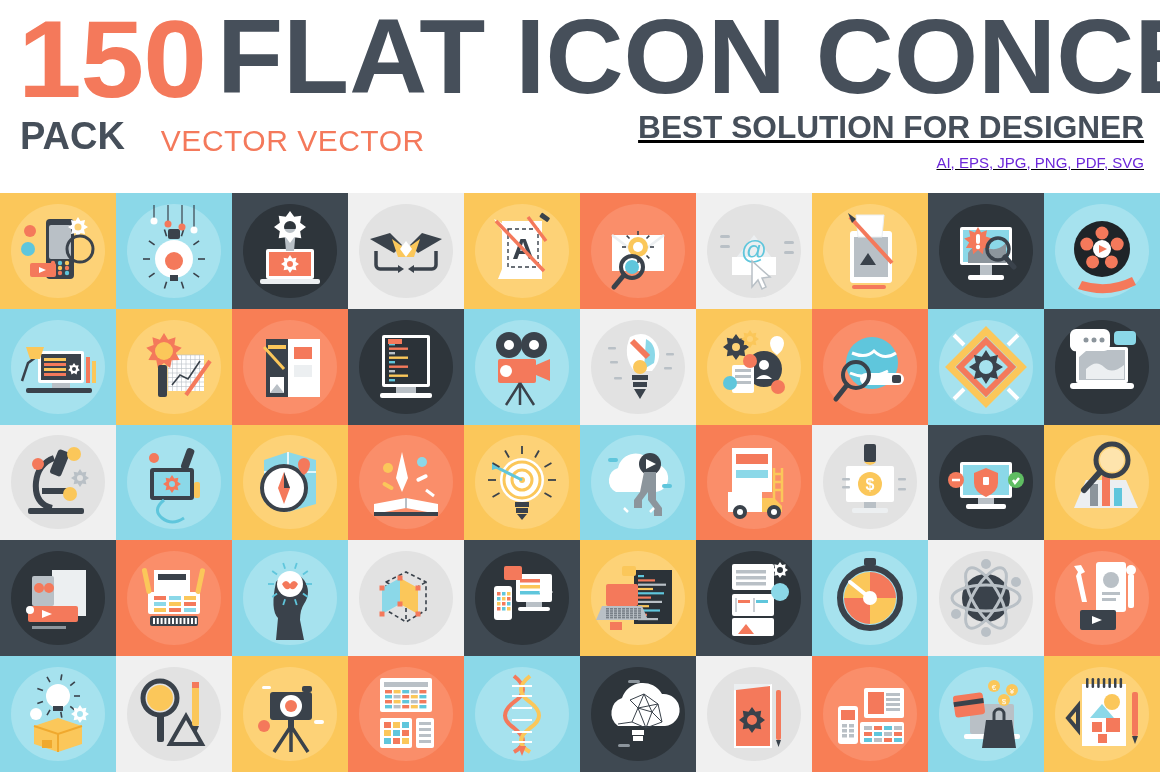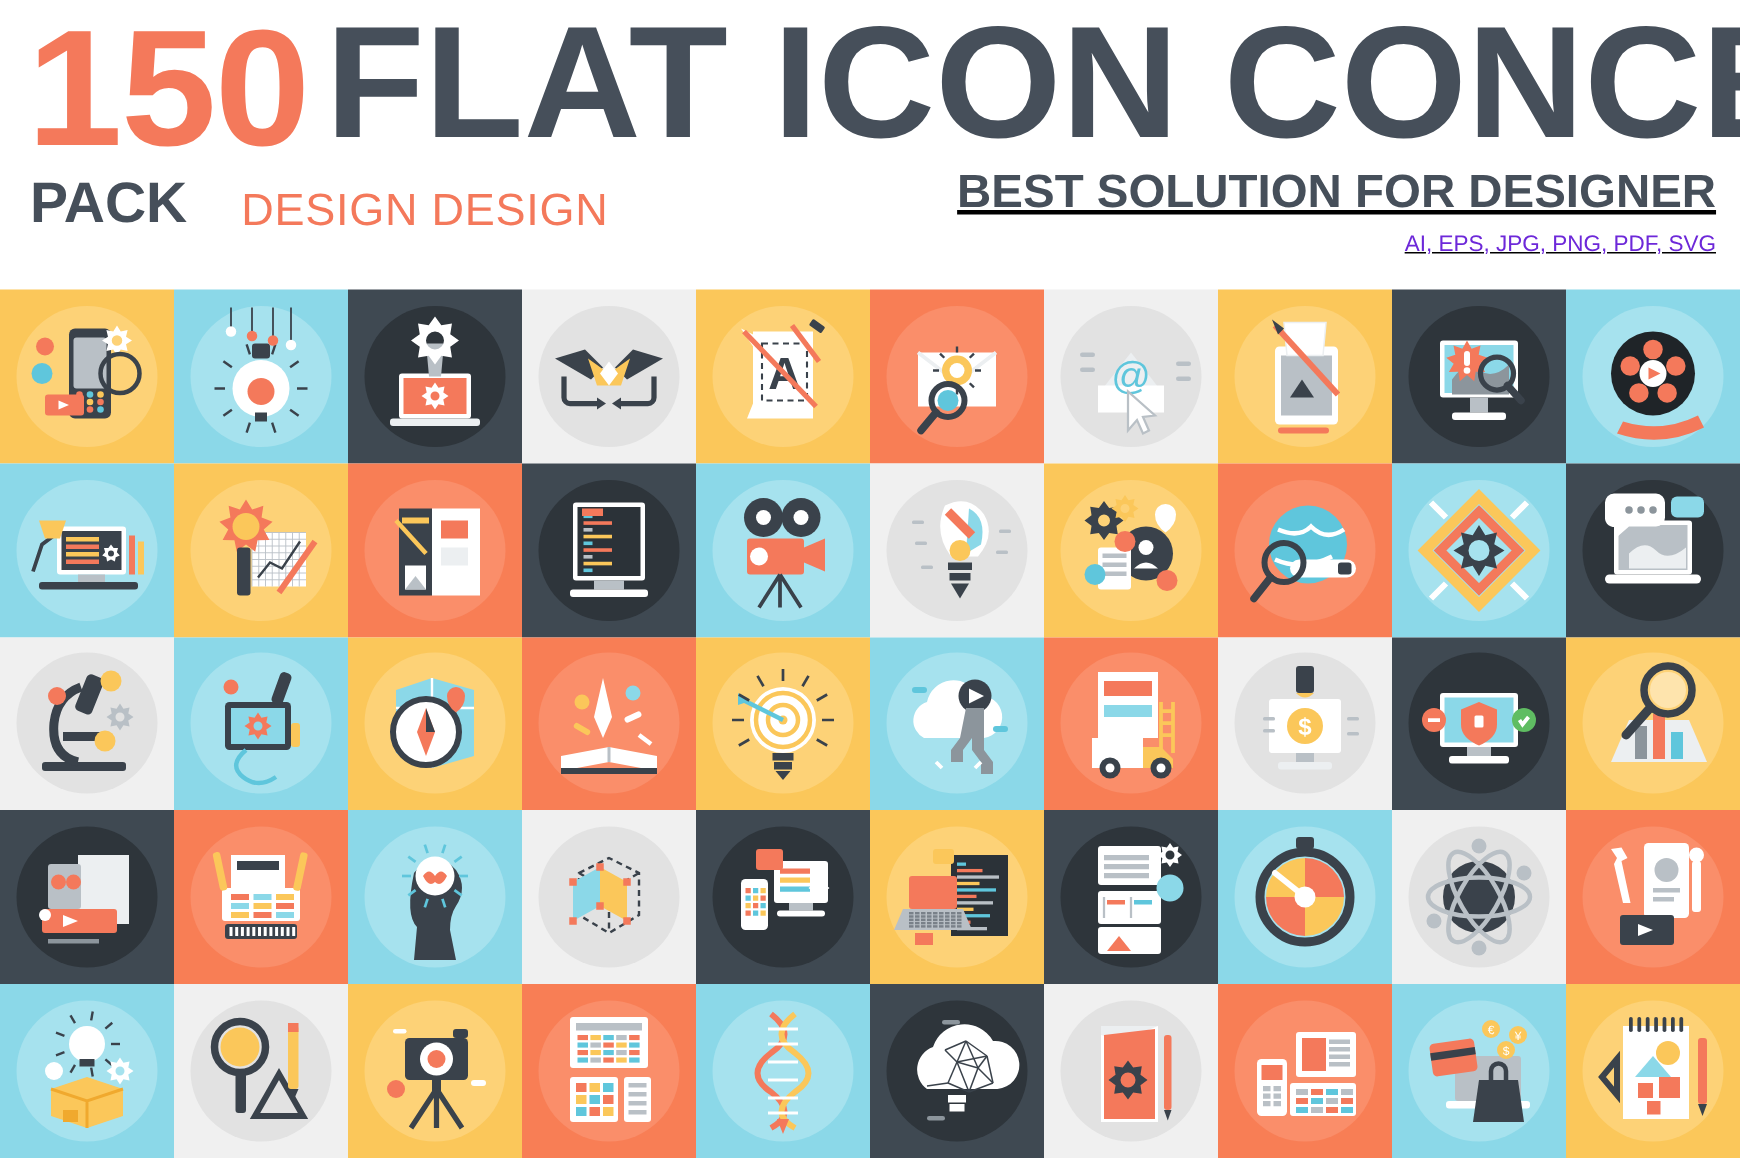--- a/index.html
+++ b/index.html
@@ -110,21 +110,21 @@
 
   <div class="header">
 
     <div class="title-row">
       <span class="num-150">150</span>
       <span class="main-title">FLAT ICON CONCEPTS</span>
     </div>
 
     <div class="sub-row">
       <span class="pack">PACK</span>
-      <span class="vector-design">DESIGN DESIGN</span>
+      <span class="vector-design">VECTOR VECTOR</span>
     </div>
 
     <div class="right-block">
       <div class="best-solution">BEST SOLUTION FOR DESIGNER</div>
       <div class="formats">AI, EPS, JPG, PNG, PDF, SVG</div>
     </div>
 
   </div>
 
   <div class="grid" id="icon-grid">

